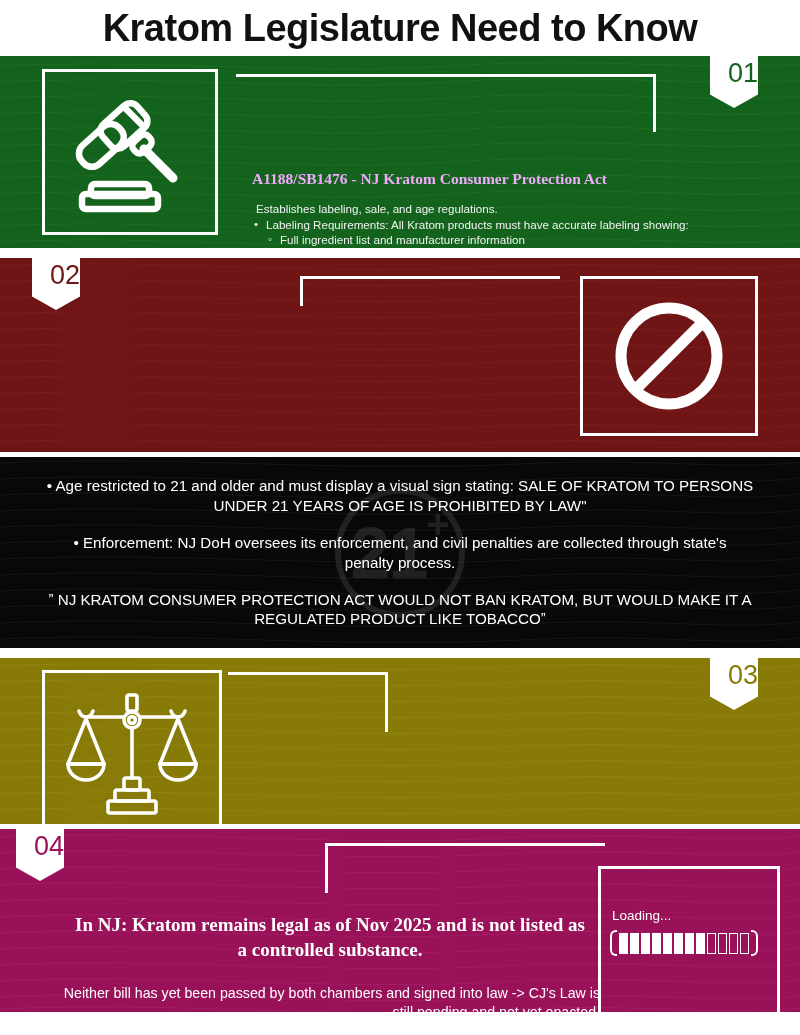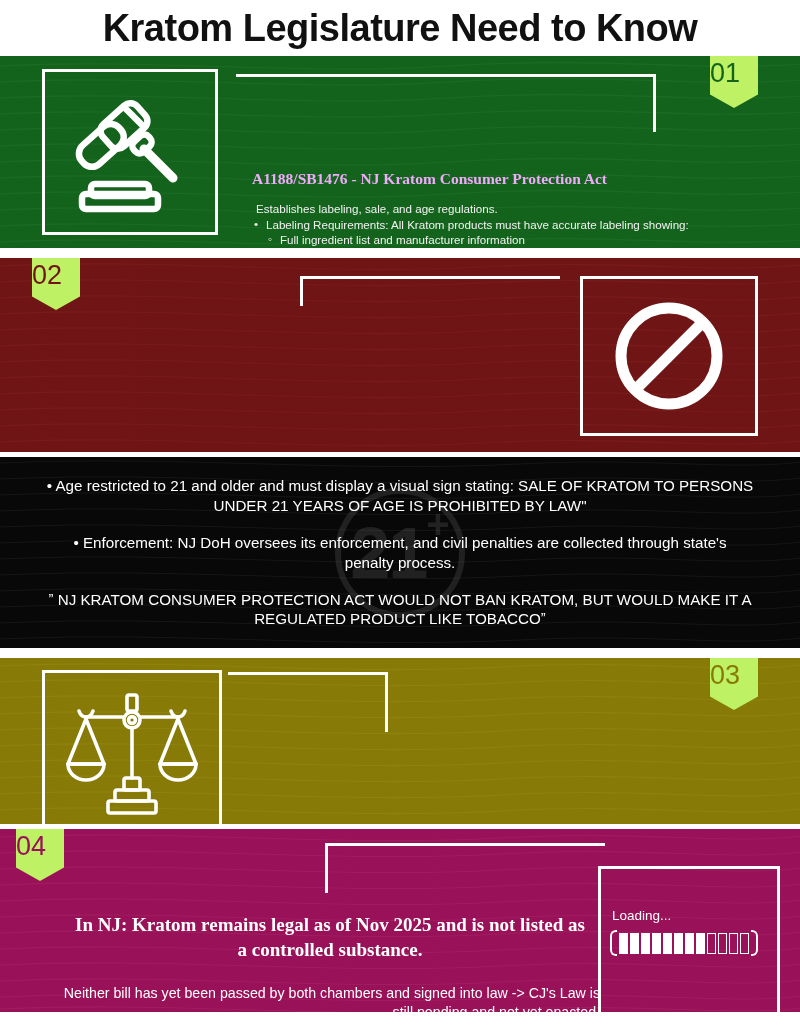--- a/index.html
+++ b/index.html
@@ -50,25 +50,25 @@
   .panel-magenta  { height: 183px; background: #991158; }
 
   .gap { height: 10px; background: #ffffff; width: 800px; }
   .gap-thin { height: 5px; background: #ffffff; width: 800px; }
 
   
   .ribbon {
     position: absolute;
     width: 48px;
     height: 52px;
-    background: #bef264;
+    background: #ffffff;
     clip-path: polygon(0 0, 100% 0, 100% 74%, 50% 100%, 0 74%);
     display: flex;
     align-items: flex-start;
-    justify-content: flex-start;
+    justify-content: flex-end;
     z-index: 6;
   }
   .ribbon span {
     font-family: "Liberation Sans", sans-serif;
     font-size: 27px;
     font-weight: 500;
     line-height: 34px;
     letter-spacing: 0px;
   }
   .ribbon-green span   { color: #14631d; }

